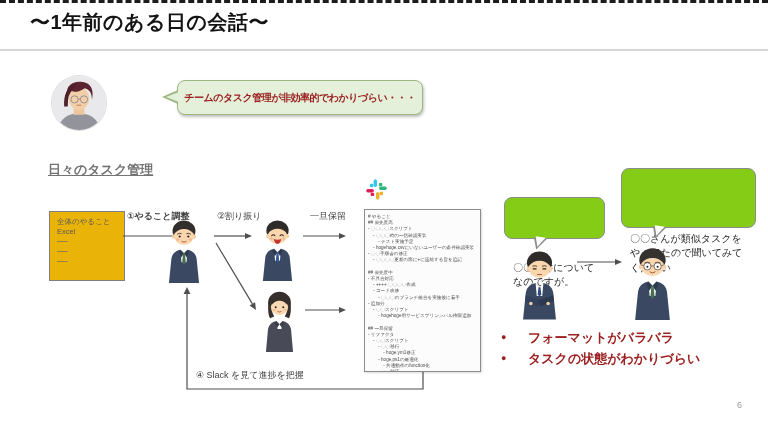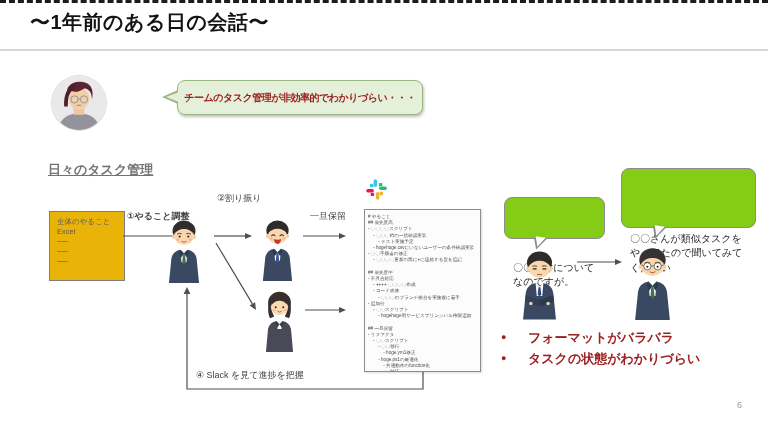--- a/index.html
+++ b/index.html
@@ -96,21 +96,21 @@
       <polygon points="252,236 245,233 245,239"></polygon>
       <polygon points="346,236 339,233 339,239"></polygon>
       <polygon points="256,310 249.6,305.6 255.1,302.3"></polygon>
       <polygon points="346,310 339,307 339,313"></polygon>
       <polygon points="187,287 183.6,294 190.4,294"></polygon>
       <polygon points="622,262 615,259 615,265"></polygon>
     </g>
   </svg>
 
   <div class="steplabel" style="left:127px;top:210px;font-weight:bold;">①やること調整</div>
-  <div class="steplabel" style="left:217px;top:192px;">②割り振り</div>
+  <div class="steplabel" style="left:217px;top:210px;">②割り振り</div>
   <div class="steplabel" style="left:310px;top:210px;">一旦保留</div>
   <div class="steplabel" style="left:196px;top:369px;">④ Slack を見て進捗を把握</div>
 
   <div class="person" style="left:162px;top:217px;width:44px;height:66px;">
     <svg viewBox="0 0 60 92">
       <ellipse cx="30" cy="19.5" rx="16" ry="14.5" fill="#322e2b"></ellipse>
       <ellipse cx="16" cy="27.5" rx="2.7" ry="3.1" fill="#f6cfa6"></ellipse>
       <ellipse cx="44" cy="27.5" rx="2.7" ry="3.1" fill="#f6cfa6"></ellipse>
       <ellipse cx="30" cy="26.5" rx="13.8" ry="12.2" fill="#f9d6ae"></ellipse>
       <path d="M16.3,23.5 Q16.8,10.5 30,10 Q43.2,10.5 43.7,23.5 Q37.6,16.6 30,16.9 Q22.4,16.6 16.3,23.5 Z" fill="#322e2b"></path>

